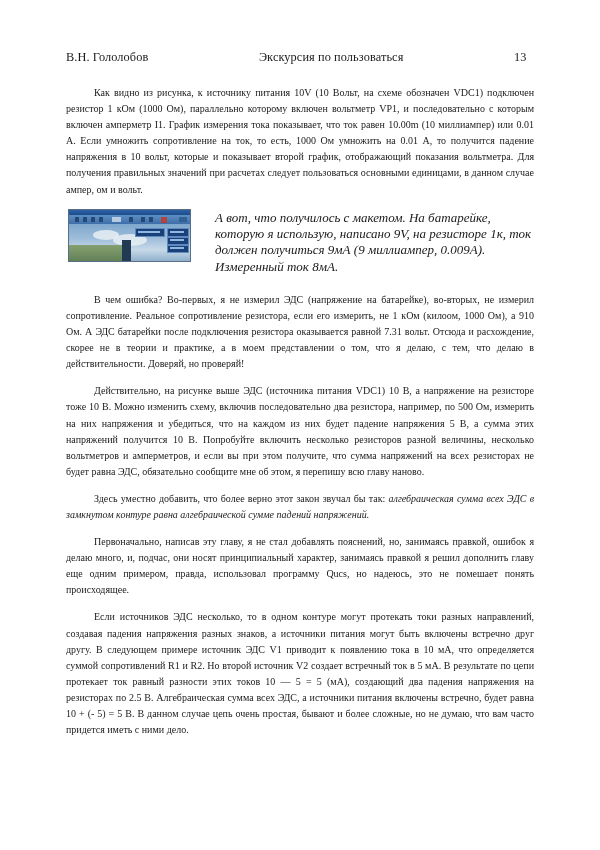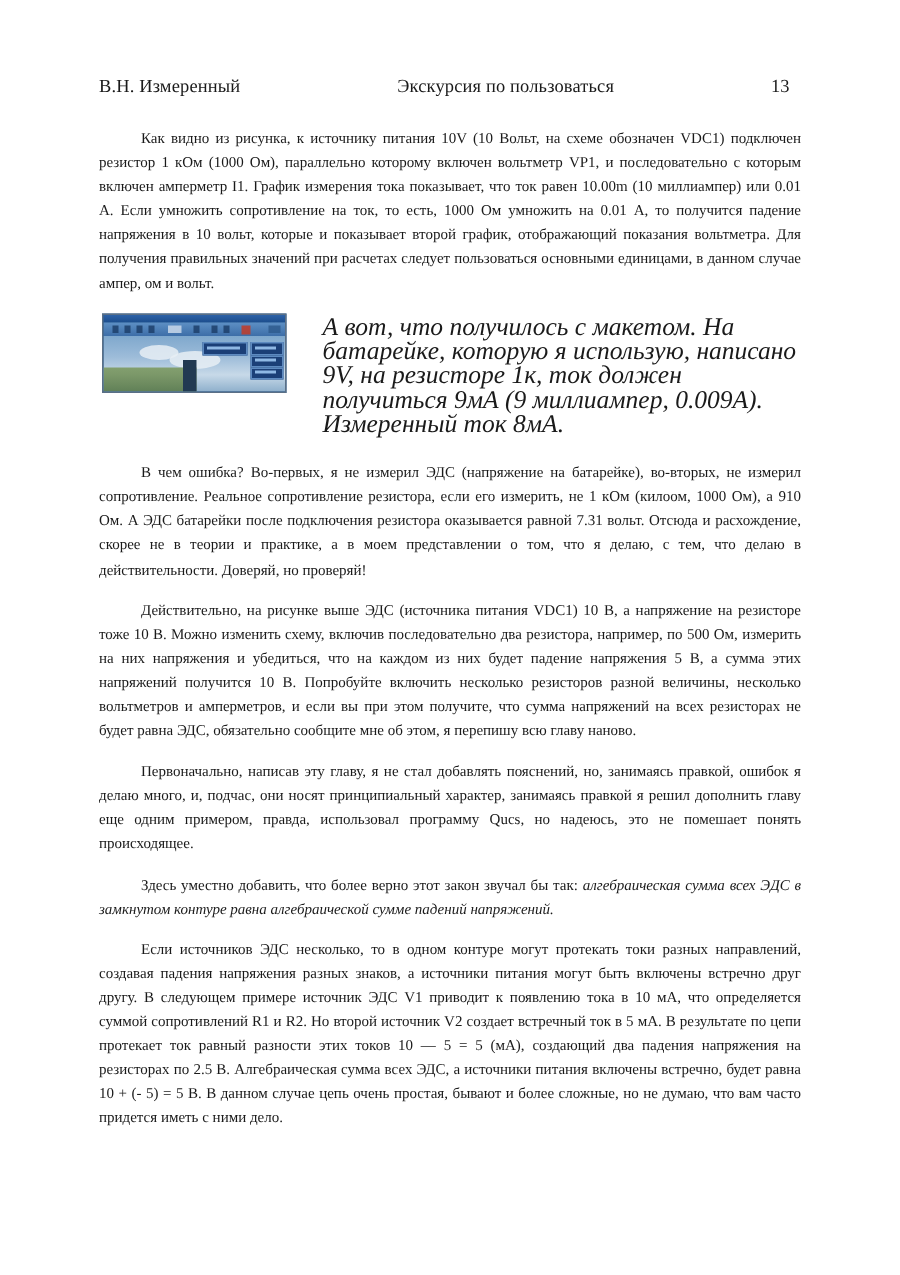--- a/index.html
+++ b/index.html
@@ -123,21 +123,21 @@
     background: #8fb8e4;
   }
   .t-dark {
     position: absolute;
     background: #223a52;
   }
   .caption {
     flex: 1 1 auto;
     margin-left: 24px;
     font-style: italic;
-    font-size: 17px;
+    font-size: 13px;
     line-height: 16.3px;
     text-align: left;
     padding-top: 1px;
   }
 
   
   .note {
     display: flex;
     align-items: flex-start;
     margin: 6px 0 12px 0;
@@ -166,21 +166,21 @@
     padding-top: 2px;
   }
 </style>
 </head>
 <body>
 
 <div class="page">
   <div class="content">
 
     <div class="runhead">
-      <span class="rh-author">В.Н. Измеренный</span>
+      <span class="rh-author">В.Н. Гололобов</span>
       <span class="rh-title">Экскурсия по пользоваться</span>
       <span class="rh-page">13</span>
     </div>
 
     <p class="para">Как видно из рисунка, к источнику питания 10V (10 Вольт, на схеме обозначен VDC1) подключен резистор 1 кОм (1000 Ом), параллельно которому включен вольтметр VP1, и последовательно с которым включен амперметр I1. График измерения тока показывает, что ток равен 10.00m (10 миллиампер) или 0.01 А. Если умножить сопротивление на ток, то есть, 1000 Ом умножить на 0.01 А, то получится падение напряжения в 10 вольт, которые и показывает второй график, отображающий показания вольтметра. Для получения правильных значений при расчетах следует пользоваться основными единицами, в данном случае ампер, ом и вольт.</p>
 
     <div class="figblock">
       <div class="thumb">
         <div class="t-titlebar"></div>
         <div class="t-toolbar"></div>
@@ -211,20 +211,20 @@
       <div class="caption">А вот, что получилось с макетом. На батарейке, которую я использую, написано 9V, на резисторе 1к, ток должен получиться 9мА (9 миллиампер, 0.009А). Измеренный ток 8мА.</div>
     </div>
 
     <p class="para">В чем ошибка? Во-первых, я не измерил ЭДС (напряжение на батарейке), во-вторых, не измерил сопротивление. Реальное сопротивление резистора, если его измерить, не 1 кОм (килоом, 1000 Ом), а 910 Ом. А ЭДС батарейки после подключения резистора оказывается равной 7.31 вольт. Отсюда и расхождение, скорее не в теории и практике, а в моем представлении о том, что я делаю, с тем, что делаю в действительности. Доверяй, но проверяй!</p>
 
 
 
 
     <p class="para">Действительно, на рисунке выше ЭДС (источника питания VDC1) 10 В, а напряжение на резисторе тоже 10 В. Можно изменить схему, включив последовательно два резистора, например, по 500 Ом, измерить на них напряжения и убедиться, что на каждом из них будет падение напряжения 5 В, а сумма этих напряжений получится 10 В. Попробуйте включить несколько резисторов разной величины, несколько вольтметров и амперметров, и если вы при этом получите, что сумма напряжений на всех резисторах не будет равна ЭДС, обязательно сообщите мне об этом, я перепишу всю главу наново.</p>
 
+    <p class="para"><span>Здесь уместно добавить, что более верно этот закон звучал бы так: </span><span class="it">алгебраическая сумма всех ЭДС в замкнутом контуре равна алгебраической сумме падений напряжений.</span></p>
+
     <p class="para">Первоначально, написав эту главу, я не стал добавлять пояснений, но, занимаясь правкой, ошибок я делаю много, и, подчас, они носят принципиальный характер, занимаясь правкой я решил дополнить главу еще одним примером, правда, использовал программу Qucs, но надеюсь, это не помешает понять происходящее.</p>
-
-    <p class="para"><span>Здесь уместно добавить, что более верно этот закон звучал бы так: </span><span class="it">алгебраическая сумма всех ЭДС в замкнутом контуре равна алгебраической сумме падений напряжений.</span></p>
 
     <p class="para">Если источников ЭДС несколько, то в одном контуре могут протекать токи разных направлений, создавая падения напряжения разных знаков, а источники питания могут быть включены встречно друг другу. В следующем примере источник ЭДС V1 приводит к появлению тока в 10 мА, что определяется суммой сопротивлений R1 и R2. Но второй источник V2 создает встречный ток в 5 мА. В результате по цепи протекает ток равный разности этих токов 10 — 5 = 5 (мА), создающий два падения напряжения на резисторах по 2.5 В. Алгебраическая сумма всех ЭДС, а источники питания включены встречно, будет равна 10 + (- 5) = 5 В. В данном случае цепь очень простая, бывают и более сложные, но не думаю, что вам часто придется иметь с ними дело.</p>
 
   </div>
 </div>
 
 </body></html>

